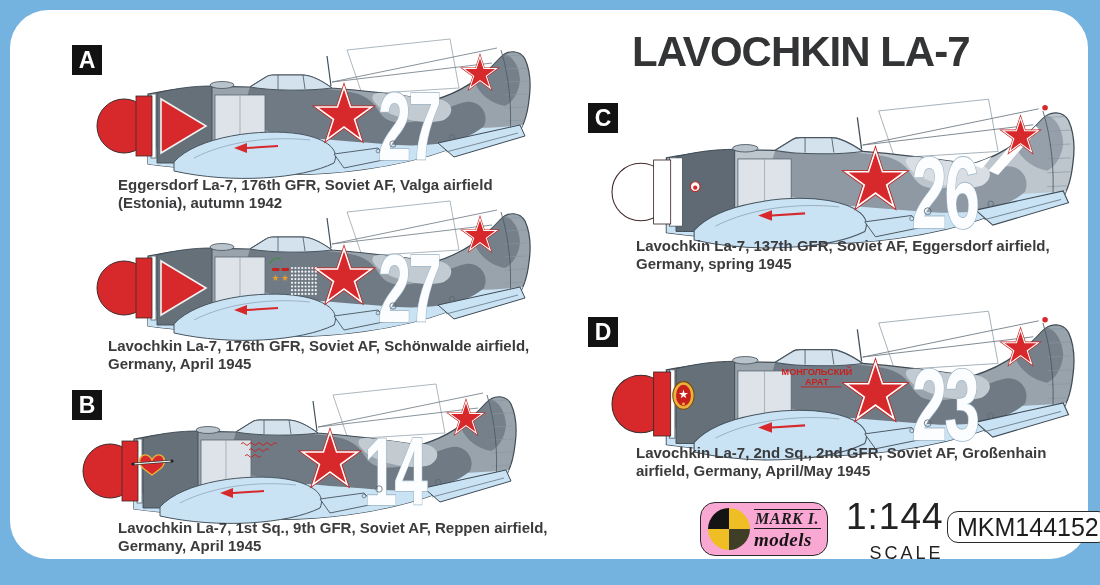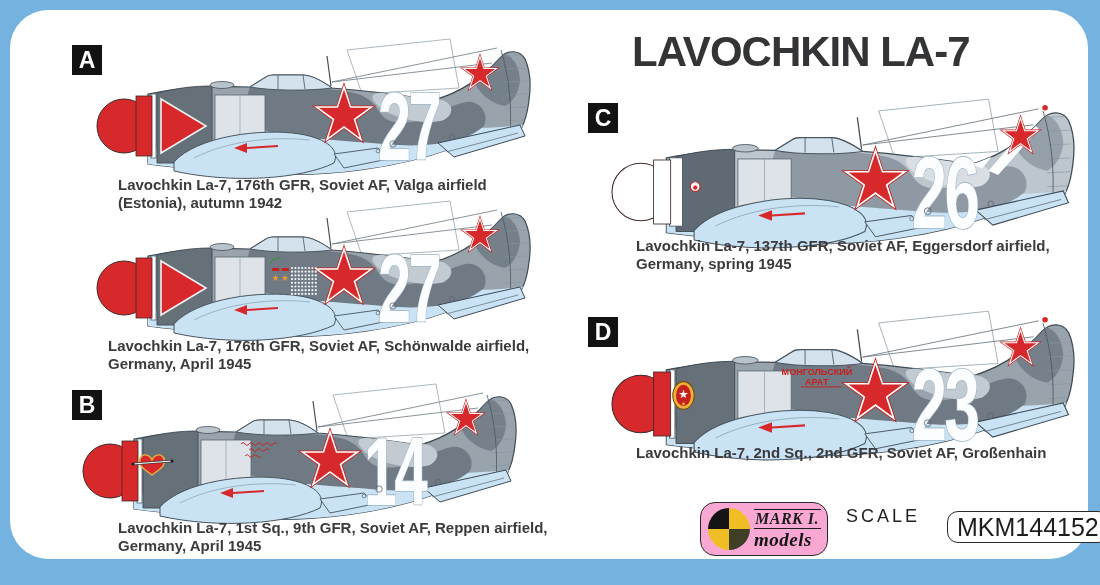--- a/index.html
+++ b/index.html
@@ -389,43 +389,45 @@
           <text x="174" y="63" font-family="Liberation Sans, sans-serif" font-size="8.5" font-weight="bold" fill="#C8201D">МОНГОЛЬСКИЙ</text>
           <text x="196" y="72" font-family="Liberation Sans, sans-serif" font-size="8.5" font-weight="bold" fill="#C8201D">АРАТ</text>
           <line x1="192" y1="74" x2="230" y2="74" stroke="#C8201D" stroke-width="0.9"></line>
         </g>
         <circle cx="311" cy="108" r="3.2" fill="none" stroke="#5A6772" stroke-width="0.8"></circle>
         <circle cx="370" cy="101" r="2.6" fill="none" stroke="#5A6772" stroke-width="0.8"></circle>
         <circle cx="296" cy="115" r="1.9" fill="none" stroke="#5A6772" stroke-width="0.7"></circle>
       </svg></div>
 
   <div class="caption" style="left:118px;top:176px">
-    <div>Lavochkin La-7, 176th GFR, Soviet AF, Valga airfield</div>
+    <div>Eggersdorf La-7, 176th GFR, Soviet AF, Valga airfield</div>
     <div>(Estonia), autumn 1942</div>
   </div>
   <div class="caption" style="left:108px;top:337px">
     <div>Lavochkin La-7, 176th GFR, Soviet AF, Schönwalde airfield,</div>
     <div>Germany, April 1945</div>
   </div>
   <div class="caption" style="left:118px;top:519px">
     <div>Lavochkin La-7, 1st Sq., 9th GFR, Soviet AF, Reppen airfield,</div>
     <div>Germany, April 1945</div>
   </div>
   <div class="caption" style="left:636px;top:237px">
     <div>Lavochkin La-7, 137th GFR, Soviet AF, Eggersdorf airfield,</div>
     <div>Germany, spring 1945</div>
   </div>
   <div class="caption" style="left:636px;top:444px">
     <div>Lavochkin La-7, 2nd Sq., 2nd GFR, Soviet AF, Großenhain</div>
+    <div>airfield, Germany, April/May 1945</div>
   </div>
 
   <div class="logo-box">
     <div class="logo-circle"></div>
     <div class="logo-text">
       <div class="logo-mark">MARK I.</div>
       <div class="logo-models">models</div>
     </div>
   </div>
   <div class="scale-block">
+    <div class="scale-value">1:144</div>
     <div class="scale-label">SCALE</div>
   </div>
   <div class="code-box">MKM144152</div>
 </div>
 
 </body></html>

